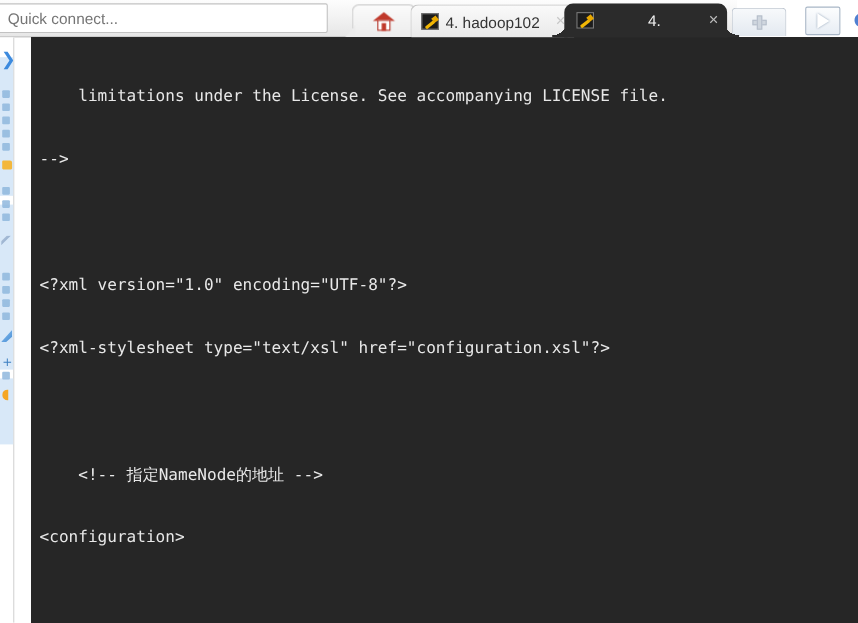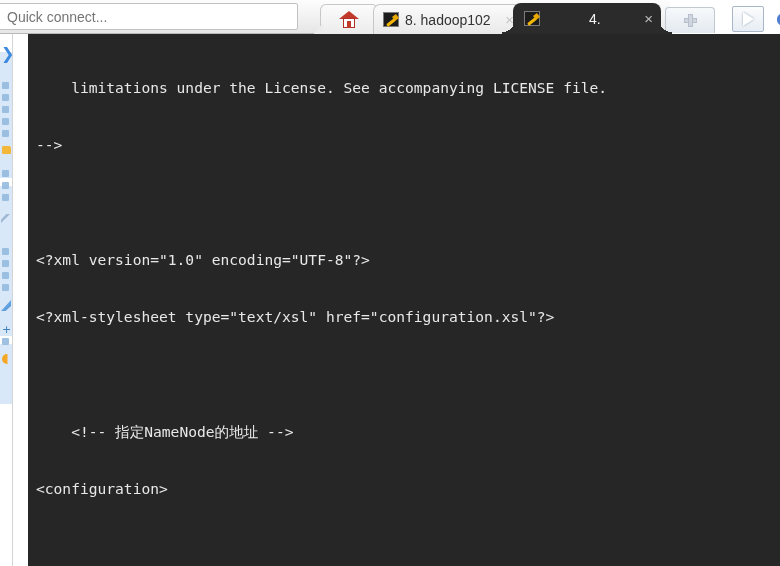--- a/index.html
+++ b/index.html
@@ -361,21 +361,21 @@
     <div class="tab tab-home">
       <span class="house-icon">
         <span class="house-roof"></span>
         <span class="house-body"></span>
         <span class="house-door"></span>
       </span>
     </div>
 
     <div class="tab tab-inactive">
       <span class="plug-icon"></span>
-      <span class="tab-label">8. hadoop102</span>
+      <span class="tab-label">4. hadoop102</span>
       <span class="tab-close">×</span>
     </div>
 
     <div class="tab tab-active">
       <span class="plug-icon"></span>
       <span class="tab-label">4. hadoop103</span>
       <span class="tab-close">×</span>
     </div>
 
     <div class="tab-new">

